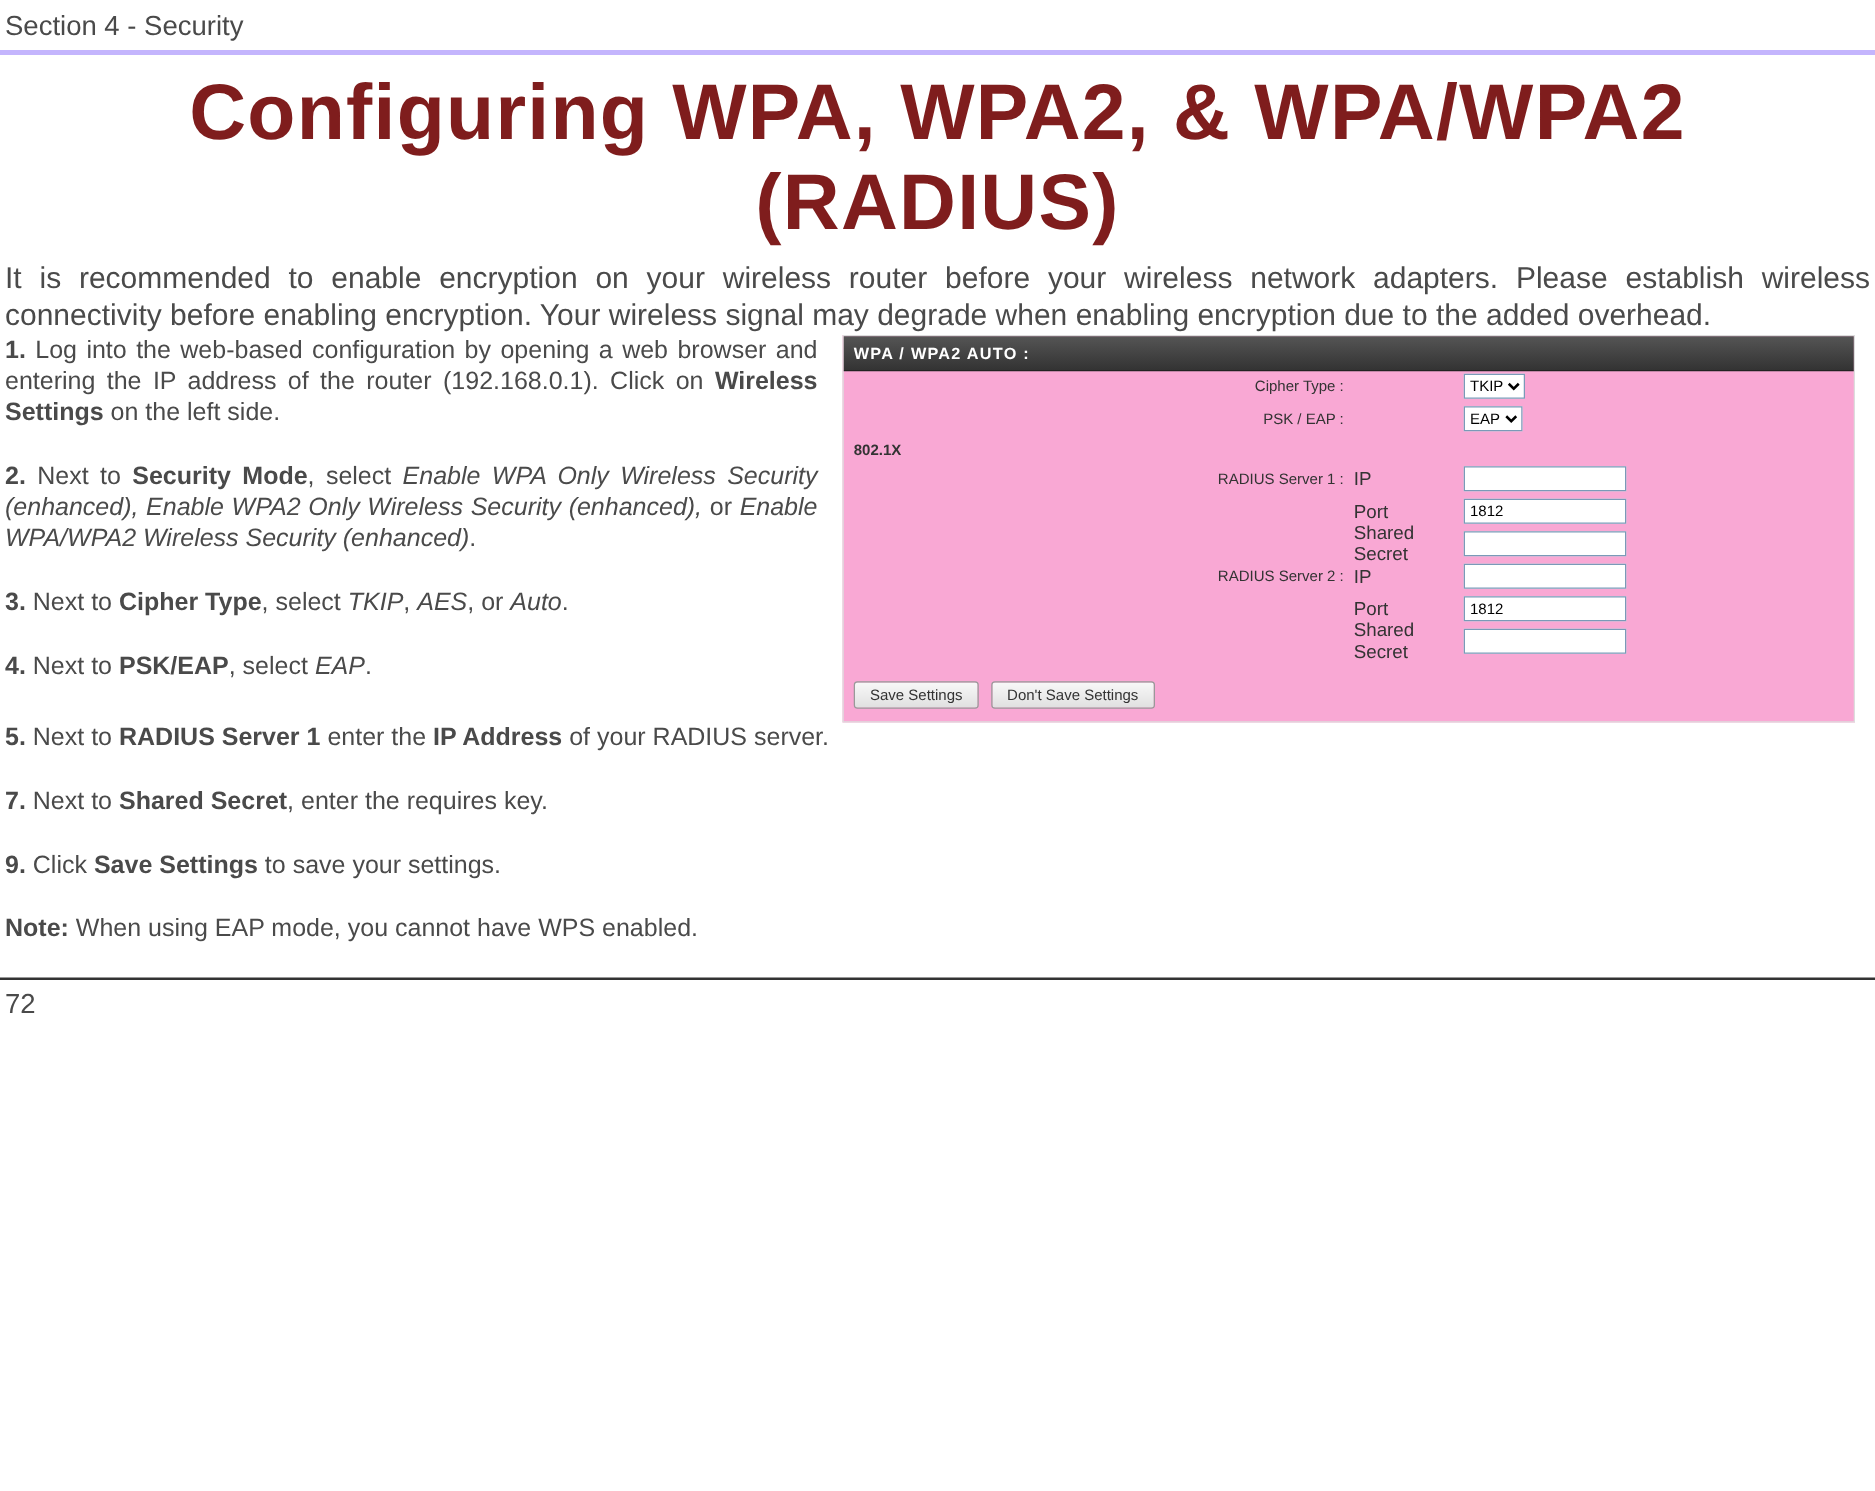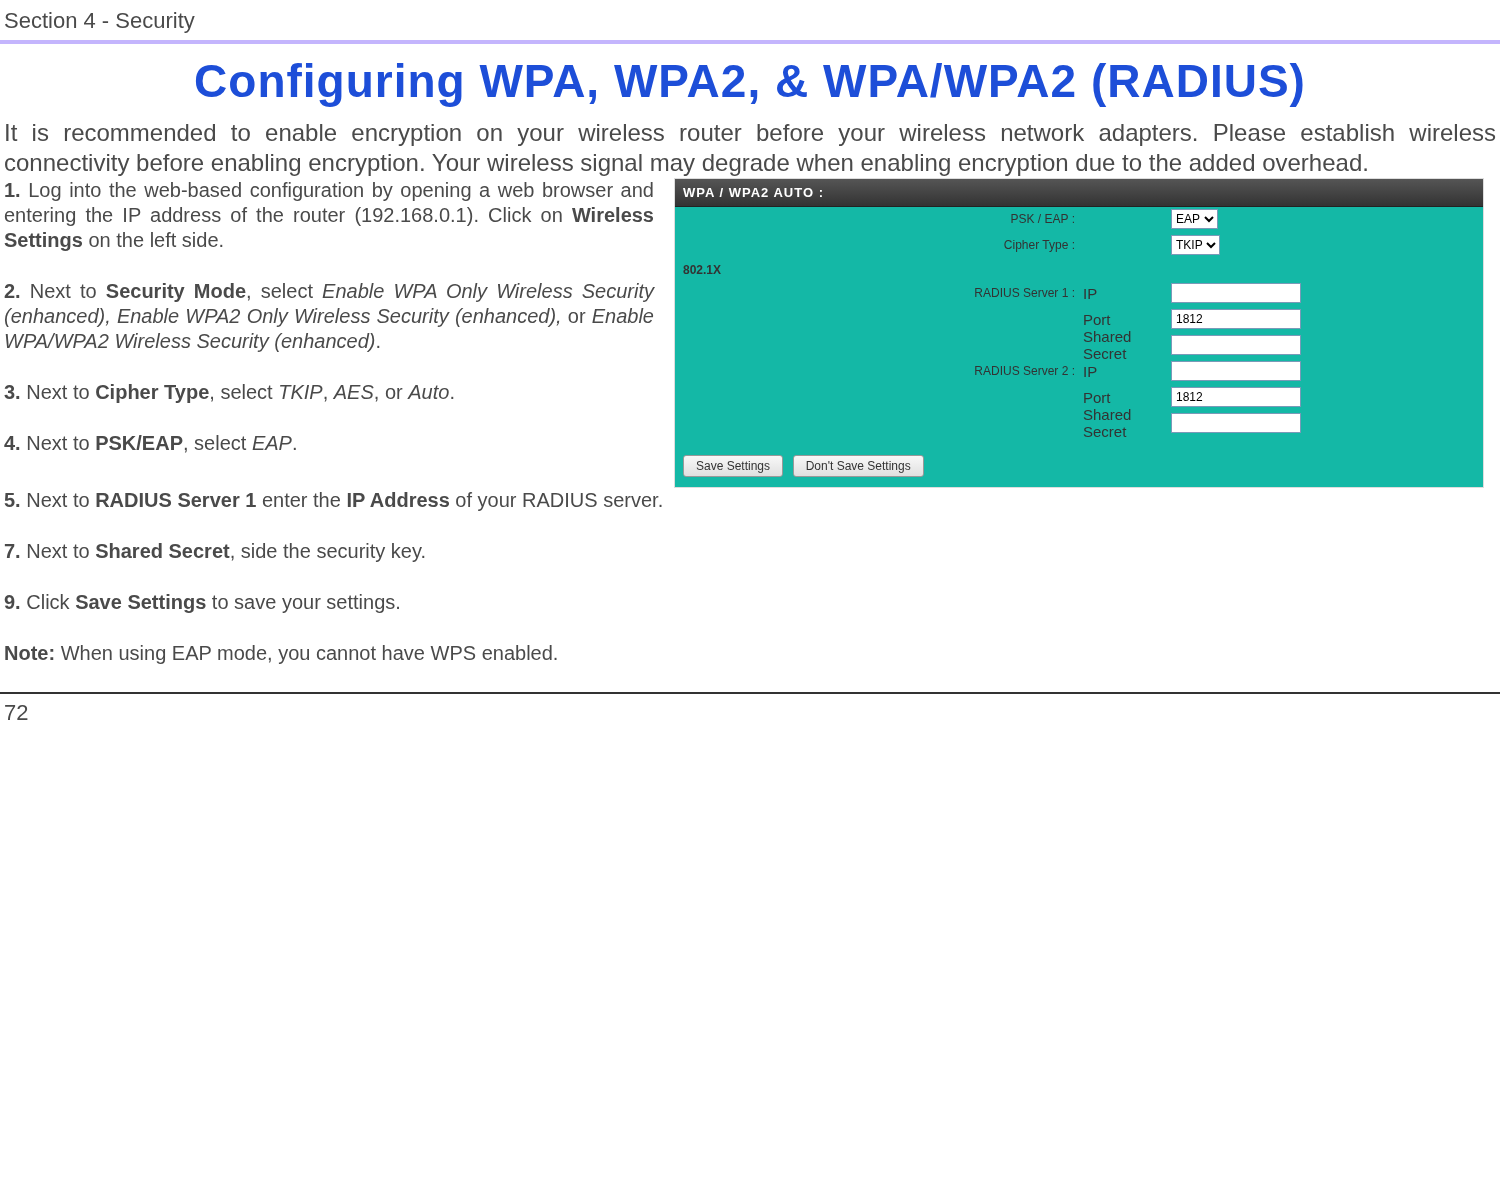--- a/index.html
+++ b/index.html
@@ -14,25 +14,25 @@
   }
   .section-header {
     font-size: 22px;
     padding: 8px 4px 6px 4px;
     border-bottom: 4px solid #c4b5fd;
   }
   .title {
     font-family: "Arial Narrow", Arial, sans-serif;
     font-stretch: condensed;
     font-weight: bold;
-    font-size: 46px;
+    font-size: 63px;
     text-align: center;
     letter-spacing: 1px;
     margin: 10px 0 10px 0;
-    color: #1d4ed8;
+    color: #7f1d1d;
   }
   .intro {
     font-size: 24px;
     line-height: 1.25;
     text-align: justify;
     padding: 0 4px;
   }
   .content {
     padding: 0 4px;
   }
@@ -49,21 +49,21 @@
   .ital { font-style: italic; }
   .top-row {
     display: flex;
     align-items: flex-start;
     gap: 20px;
   }
   .left-col { flex: 0 0 650px; }
   .right-col { flex: 1; }
   .screenshot {
     width: 810px;
-    background: #14b8a6;
+    background: #f9a8d4;
     font-family: Verdana, Arial, sans-serif;
     font-size: 13px;
     border:1px solid #ddd;
   }
   .panel-header {
     background: linear-gradient(#555,#333);
     color: #fff;
     font-weight: bold;
     font-size: 13px;
     letter-spacing: 1px;
@@ -165,37 +165,37 @@
       <div class="step">
         <span class="step-num">4.</span><span> Next to </span><span class="bold">PSK/EAP</span><span>, select </span><span class="ital">EAP</span><span>.</span>
       </div>
     </div>
 
     <div class="right-col">
       <div class="screenshot">
         <div class="panel-header">WPA / WPA2 AUTO :</div>
         <div class="form-area">
           <div class="form-row">
+            <div class="form-label">Cipher Type :</div>
+            <div class="form-sublabel"></div>
+            <div class="form-value">
+              <select>
+                <option>TKIP</option>
+              </select>
+            </div>
+          </div>
+          <div class="form-row">
             <div class="form-label">PSK / EAP :</div>
             <div class="form-sublabel"></div>
             <div class="form-value">
               <select>
                 <option>EAP</option>
               </select>
             </div>
           </div>
-          <div class="form-row">
-            <div class="form-label">Cipher Type :</div>
-            <div class="form-sublabel"></div>
-            <div class="form-value">
-              <select>
-                <option>TKIP</option>
-              </select>
-            </div>
-          </div>
           <div class="sect-label">802.1X</div>
 
           <div class="form-row">
             <div class="form-label">RADIUS Server 1 :</div>
             <div class="form-sublabel">IP</div>
             <div class="form-value"><input type="text" value="" style=""></div>
           </div>
           <div class="form-row">
             <div class="form-label"></div>
             <div class="form-sublabel">Port</div>
@@ -229,21 +229,21 @@
         </div>
       </div>
     </div>
   </div>
 
   <div class="steps">
     <div class="step">
       <span class="step-num">5.</span><span> Next to </span><span class="bold">RADIUS Server 1</span><span> enter the </span><span class="bold">IP Address</span><span> of your RADIUS server.</span>
     </div>
     <div class="step">
-      <span class="step-num">7.</span><span> Next to </span><span class="bold">Shared Secret</span><span>, side the security key.</span>
+      <span class="step-num">7.</span><span> Next to </span><span class="bold">Shared Secret</span><span>, enter the requires key.</span>
     </div>
     <div class="step">
       <span class="step-num">9.</span><span> Click </span><span class="bold">Save Settings</span><span> to save your settings.</span>
     </div>
     <div class="step">
       <span class="bold">Note:</span><span> When using EAP mode, you cannot have WPS enabled.</span>
     </div>
   </div>
 </div>
 

